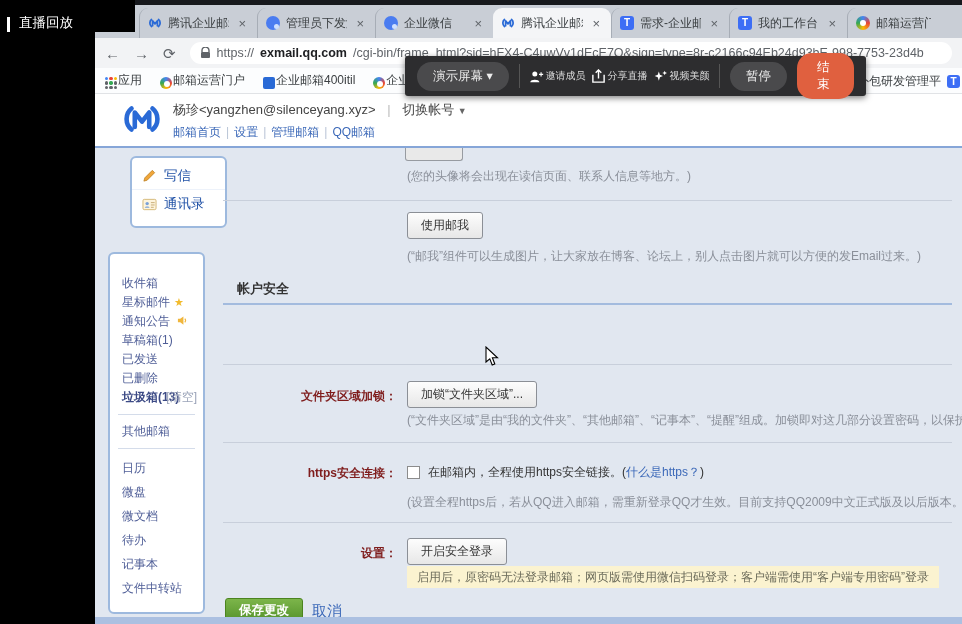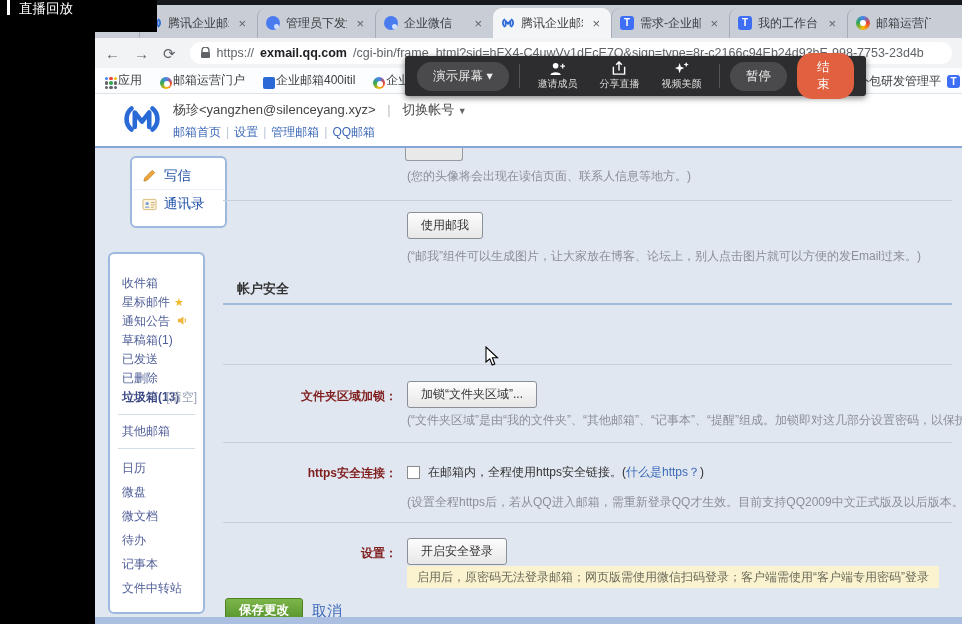--- a/index.html
+++ b/index.html
@@ -91,27 +91,27 @@
   .strip{position:absolute;left:0;bottom:0;width:867px;height:7px;background:#abc0e1;}
   .partialbtn{position:absolute;left:188px;top:0;width:58px;height:13px;background:#e9e9e9;
               border:1px solid #979ba1;border-top:none;border-radius:0 0 3px 3px;}
   .cursor{position:absolute;left:268px;top:198px;}
 
   
   #mtoolbar{position:absolute;left:405px;top:56px;width:461px;height:40px;background:#2d2d2f;border-radius:3px;
             display:flex;align-items:center;padding:0 12px;gap:10px;z-index:60;box-shadow:0 2px 6px rgba(0,0,0,.5);}
   .mt-pill{background:#4a4a4c;color:#eee;border-radius:15px;font-size:12.5px;padding:6px 16px;white-space:nowrap;}
   .mt-sep{width:1px;height:24px;background:#555;}
-  .mt-iconbtn{display:flex;flex-direction:column;align-items:center;gap:1px;width:56px;}
+  .mt-iconbtn{display:flex;flex-direction:row;align-items:center;gap:1px;width:56px;}
   .mt-iconbtn .lbl{font-size:10px;color:#ddd;white-space:nowrap;}
   .mt-end{background:#e0603f;color:#fff;border-radius:15px;font-size:12.5px;padding:6px 20px;}
   .mt-group{display:flex;gap:6px;align-items:center;}
 
   
-  #replay{position:absolute;left:0;top:0;width:157px;height:32px;background:#000;display:flex;align-items:flex-start;z-index:70;}
+  #replay{position:absolute;left:0;top:0;width:135px;height:32px;background:#000;display:flex;align-items:flex-end;z-index:70;}
   #replay .bar{width:3px;height:15px;background:#fff;margin:0 9px 0 7px;}
   #replay .txt{color:#fff;font-size:13.5px;}
 </style>
 </head>
 <body>
 
 <div id="screen">
 
   <div id="browser">
     <div class="window-top"></div>

